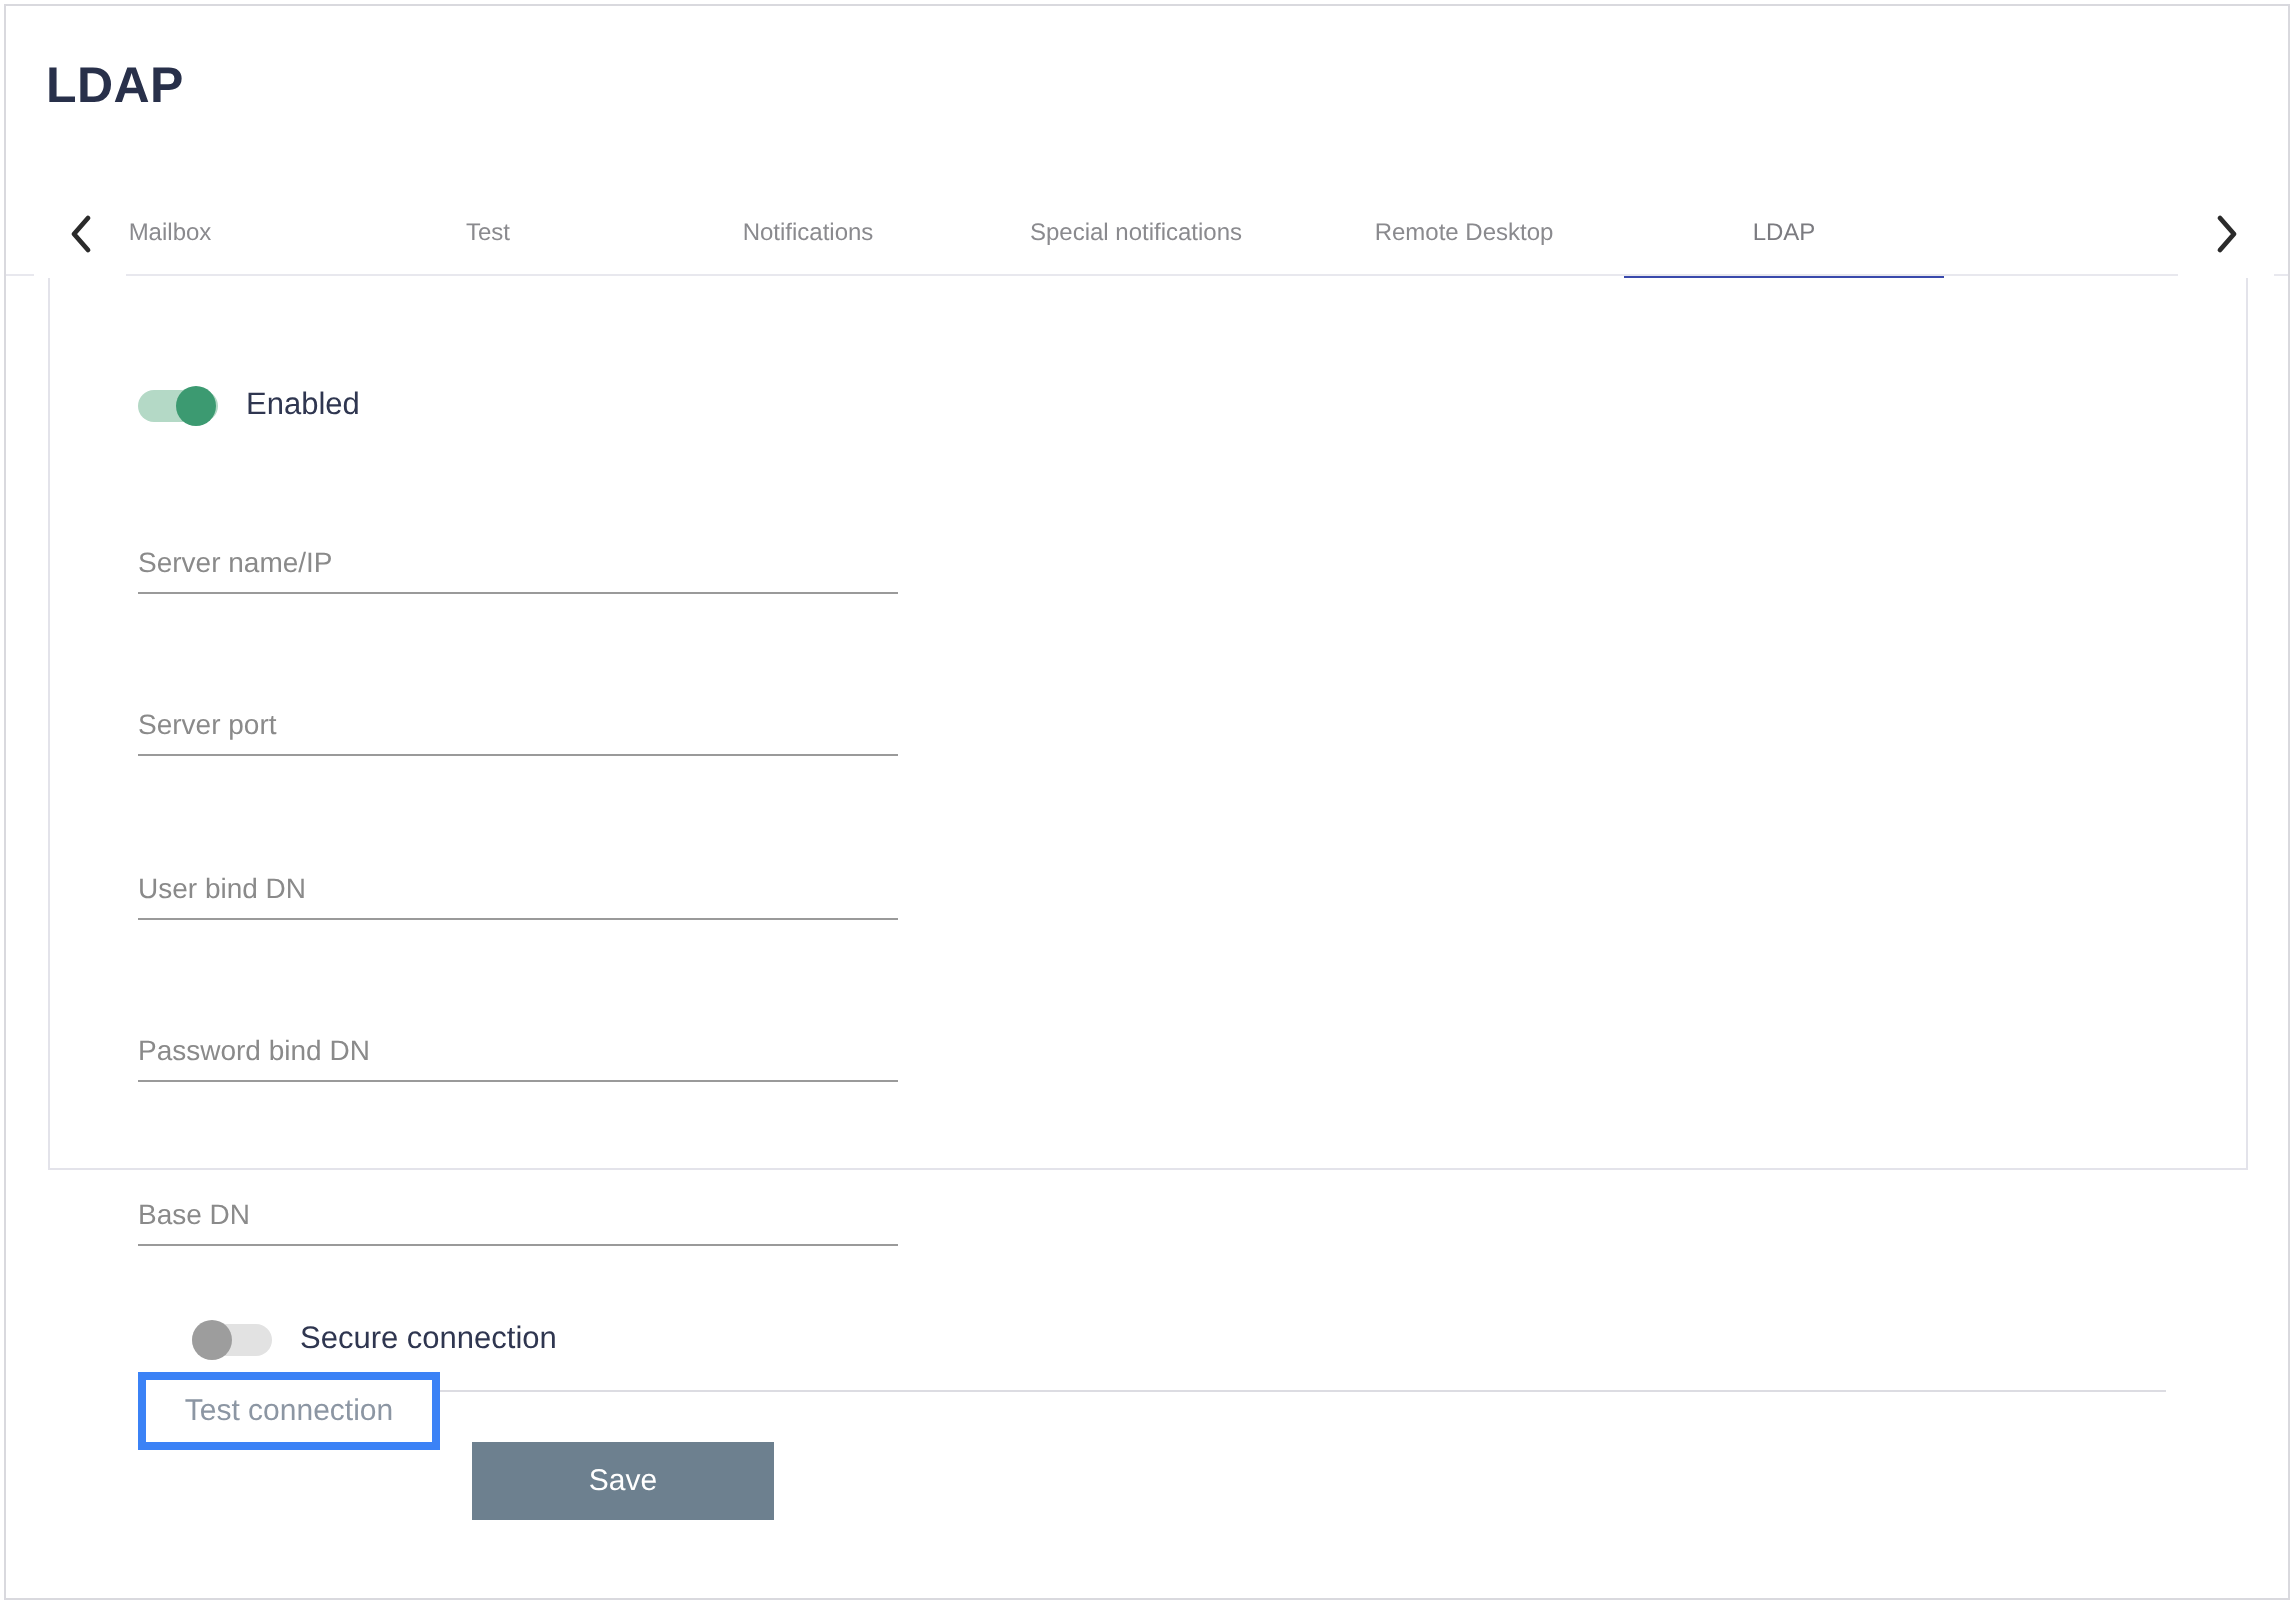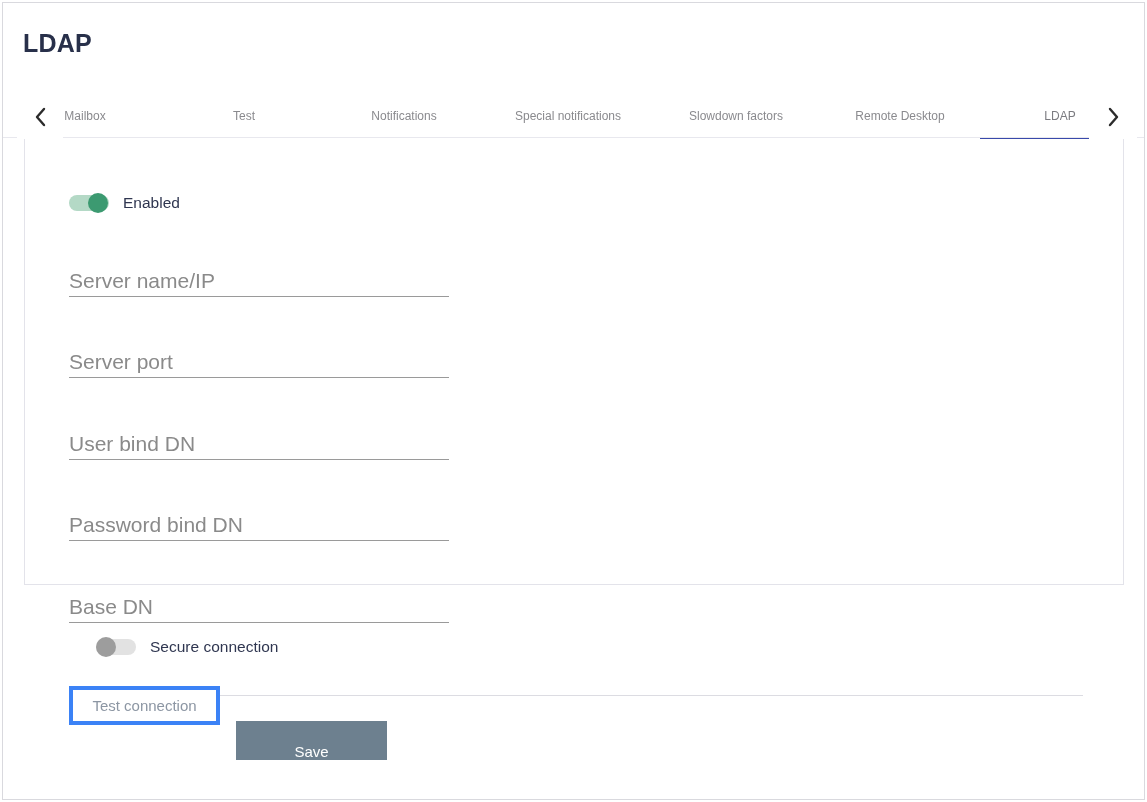--- a/index.html
+++ b/index.html
@@ -116,21 +116,21 @@
     background: #ffffff;
   }
 
   
   .toggle-row {
     position: absolute;
     display: flex;
     align-items: center;
   }
   .toggle-row.enabled-row { left: 44px; top: 54px; }
-  .toggle-row.secure-row  { left: 44px; top: 498px; padding-left: 27px; }
+  .toggle-row.secure-row  { left: 44px; top: 521px; padding-left: 27px; }
 
   .switch {
     position: relative;
     width: 40px;
     height: 20px;
     flex: 0 0 auto;
     cursor: pointer;
   }
   .switch .track {
     position: absolute;
@@ -168,21 +168,21 @@
     border-bottom: 1px solid #9a9a9a;
     box-sizing: border-box;
   }
   .field input {
     width: 100%;
     height: 28px;
     border: none;
     outline: none;
     background: transparent;
     font-family: "Liberation Sans", sans-serif;
-    font-size: 21px;
+    font-size: 14px;
     color: #b91c1c;
     padding: 0;
   }
   .field input::placeholder {
     color: #8a8a8a;
     opacity: 1;
   }
   .field.f1 { top: 128px; }
   .field.f2 { top: 209px; }
   .field.f3 { top: 291px; }
@@ -221,21 +221,20 @@
     color: #8c96a3;
   }
   .btn-save {
     left: 211px;
     top: 582px;
     width: 151px;
     height: 39px;
     background: #6d808f;
     border: none;
     color: #ffffff;
-    align-items: flex-end;
   }
 </style>
 </head>
 <body>
 
 <div class="page">
 
   <div class="page-title">LDAP</div>
 
   <div class="tabbar">
@@ -255,23 +254,20 @@
         </div>
         <div class="tab" style="width:160px">
           <span>Test</span>
         </div>
         <div class="tab" style="width:160px">
           <span>Notifications</span>
         </div>
         <div class="tab" style="width:168px">
           <span>Special notifications</span>
         </div>
-        <div class="tab" style="width:168px">
-          <span>Slowdown factors</span>
-        </div>
         <div class="tab" style="width:160px">
           <span>Remote Desktop</span>
         </div>
         <div class="tab active" style="width:160px">
           <span>LDAP</span>
         </div>
       </div>
     </div>
 
     <div class="tab-arrow right">

